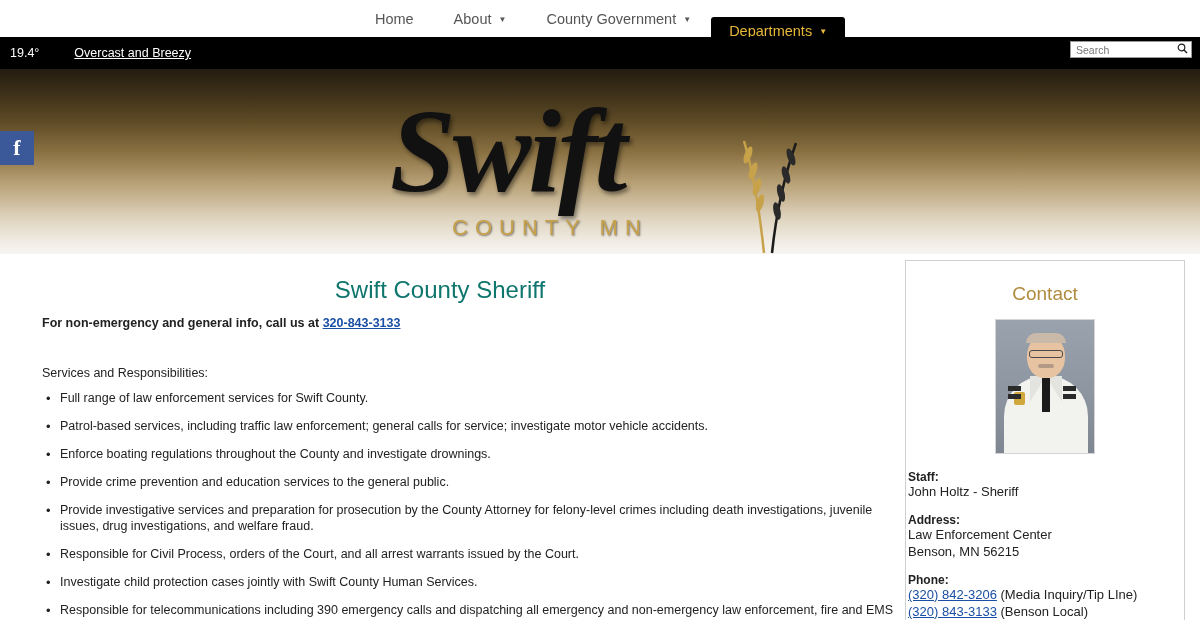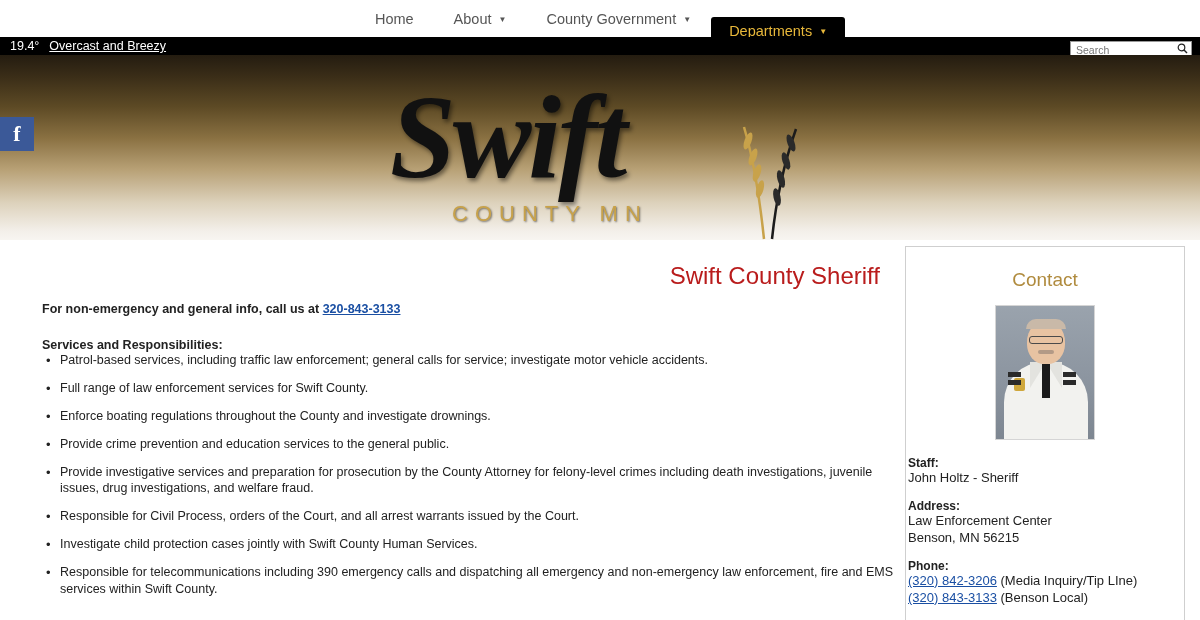--- a/index.html
+++ b/index.html
@@ -42,28 +42,29 @@
   }
   .caret {
     font-size: 8px;
     line-height: 1;
     position: relative;
     top: 1px;
   }
 
   
   .weatherbar {
-    height: 18px;
+    height: 32px;
     background: #000000;
     color: #ffffff;
     display: flex;
     align-items: center;
     padding: 0 10px;
     font-size: 12.5px;
     position: relative;
+    gap: 25px;
   }
   .weatherbar .temp { margin-right: 10px; }
   .weatherbar .cond {
     text-decoration: underline;
     color: #ffffff;
     cursor: pointer;
   }
   .searchbox {
     position: absolute;
     right: 8px;
@@ -160,46 +161,47 @@
     height: 120px;
   }
 
   
   .page {
     position: relative;
     height: 372px;
     background: #ffffff;
   }
   .page-title {
-    text-align: right;
-    color: #b91c1c;
+    text-align: center;
+    color: #0f766e;
     font-size: 24px;
     font-weight: normal;
     font-family: "Liberation Sans", sans-serif;
     margin: 0;
     padding: 22px 0 0 0;
     width: 880px;
   }
   .content {
     position: absolute;
     left: 42px;
     top: 62px;
     width: 860px;
     font-size: 12.5px;
     color: #222;
   }
   .lede {
     font-weight: bold;
     font-size: 12.5px;
-    margin-bottom: 22px;
+    margin-bottom: 36px;
   }
   .lede a { color: #1a4fa3; }
   .sechead {
-    font-weight: bold;
+    font-weight: normal;
     font-size: 12.5px;
+    margin-bottom: 10px;
   }
   ul.services {
     margin: 0;
     padding-left: 18px;
     list-style: none;
   }
   ul.services li {
     position: relative;
     padding-left: 0;
     margin-bottom: 11px;
@@ -393,22 +395,22 @@
   <h1 class="page-title">Swift County Sheriff</h1>
 
   <div class="content">
     <div class="lede">
       <span>For non-emergency and general info, call us at </span><a href="#">320-843-3133</a>
     </div>
 
     <div class="sechead">Services and Responsibilities:</div>
 
     <ul class="services">
+      <li>Full range of law enforcement services for Swift County.</li>
       <li>Patrol-based services, including traffic law enforcement; general calls for service; investigate motor vehicle accidents.</li>
-      <li>Full range of law enforcement services for Swift County.</li>
       <li>Enforce boating regulations throughout the County and investigate drownings.</li>
       <li>Provide crime prevention and education services to the general public.</li>
       <li>Provide investigative services and preparation for prosecution by the County Attorney for felony-level crimes including death investigations, juvenile issues, drug investigations, and welfare fraud.</li>
       <li>Responsible for Civil Process, orders of the Court, and all arrest warrants issued by the Court.</li>
       <li>Investigate child protection cases jointly with Swift County Human Services.</li>
       <li>Responsible for telecommunications including 390 emergency calls and dispatching all emergency and non-emergency law enforcement, fire and EMS services within Swift County.</li>
 
     </ul>
   </div>
 

